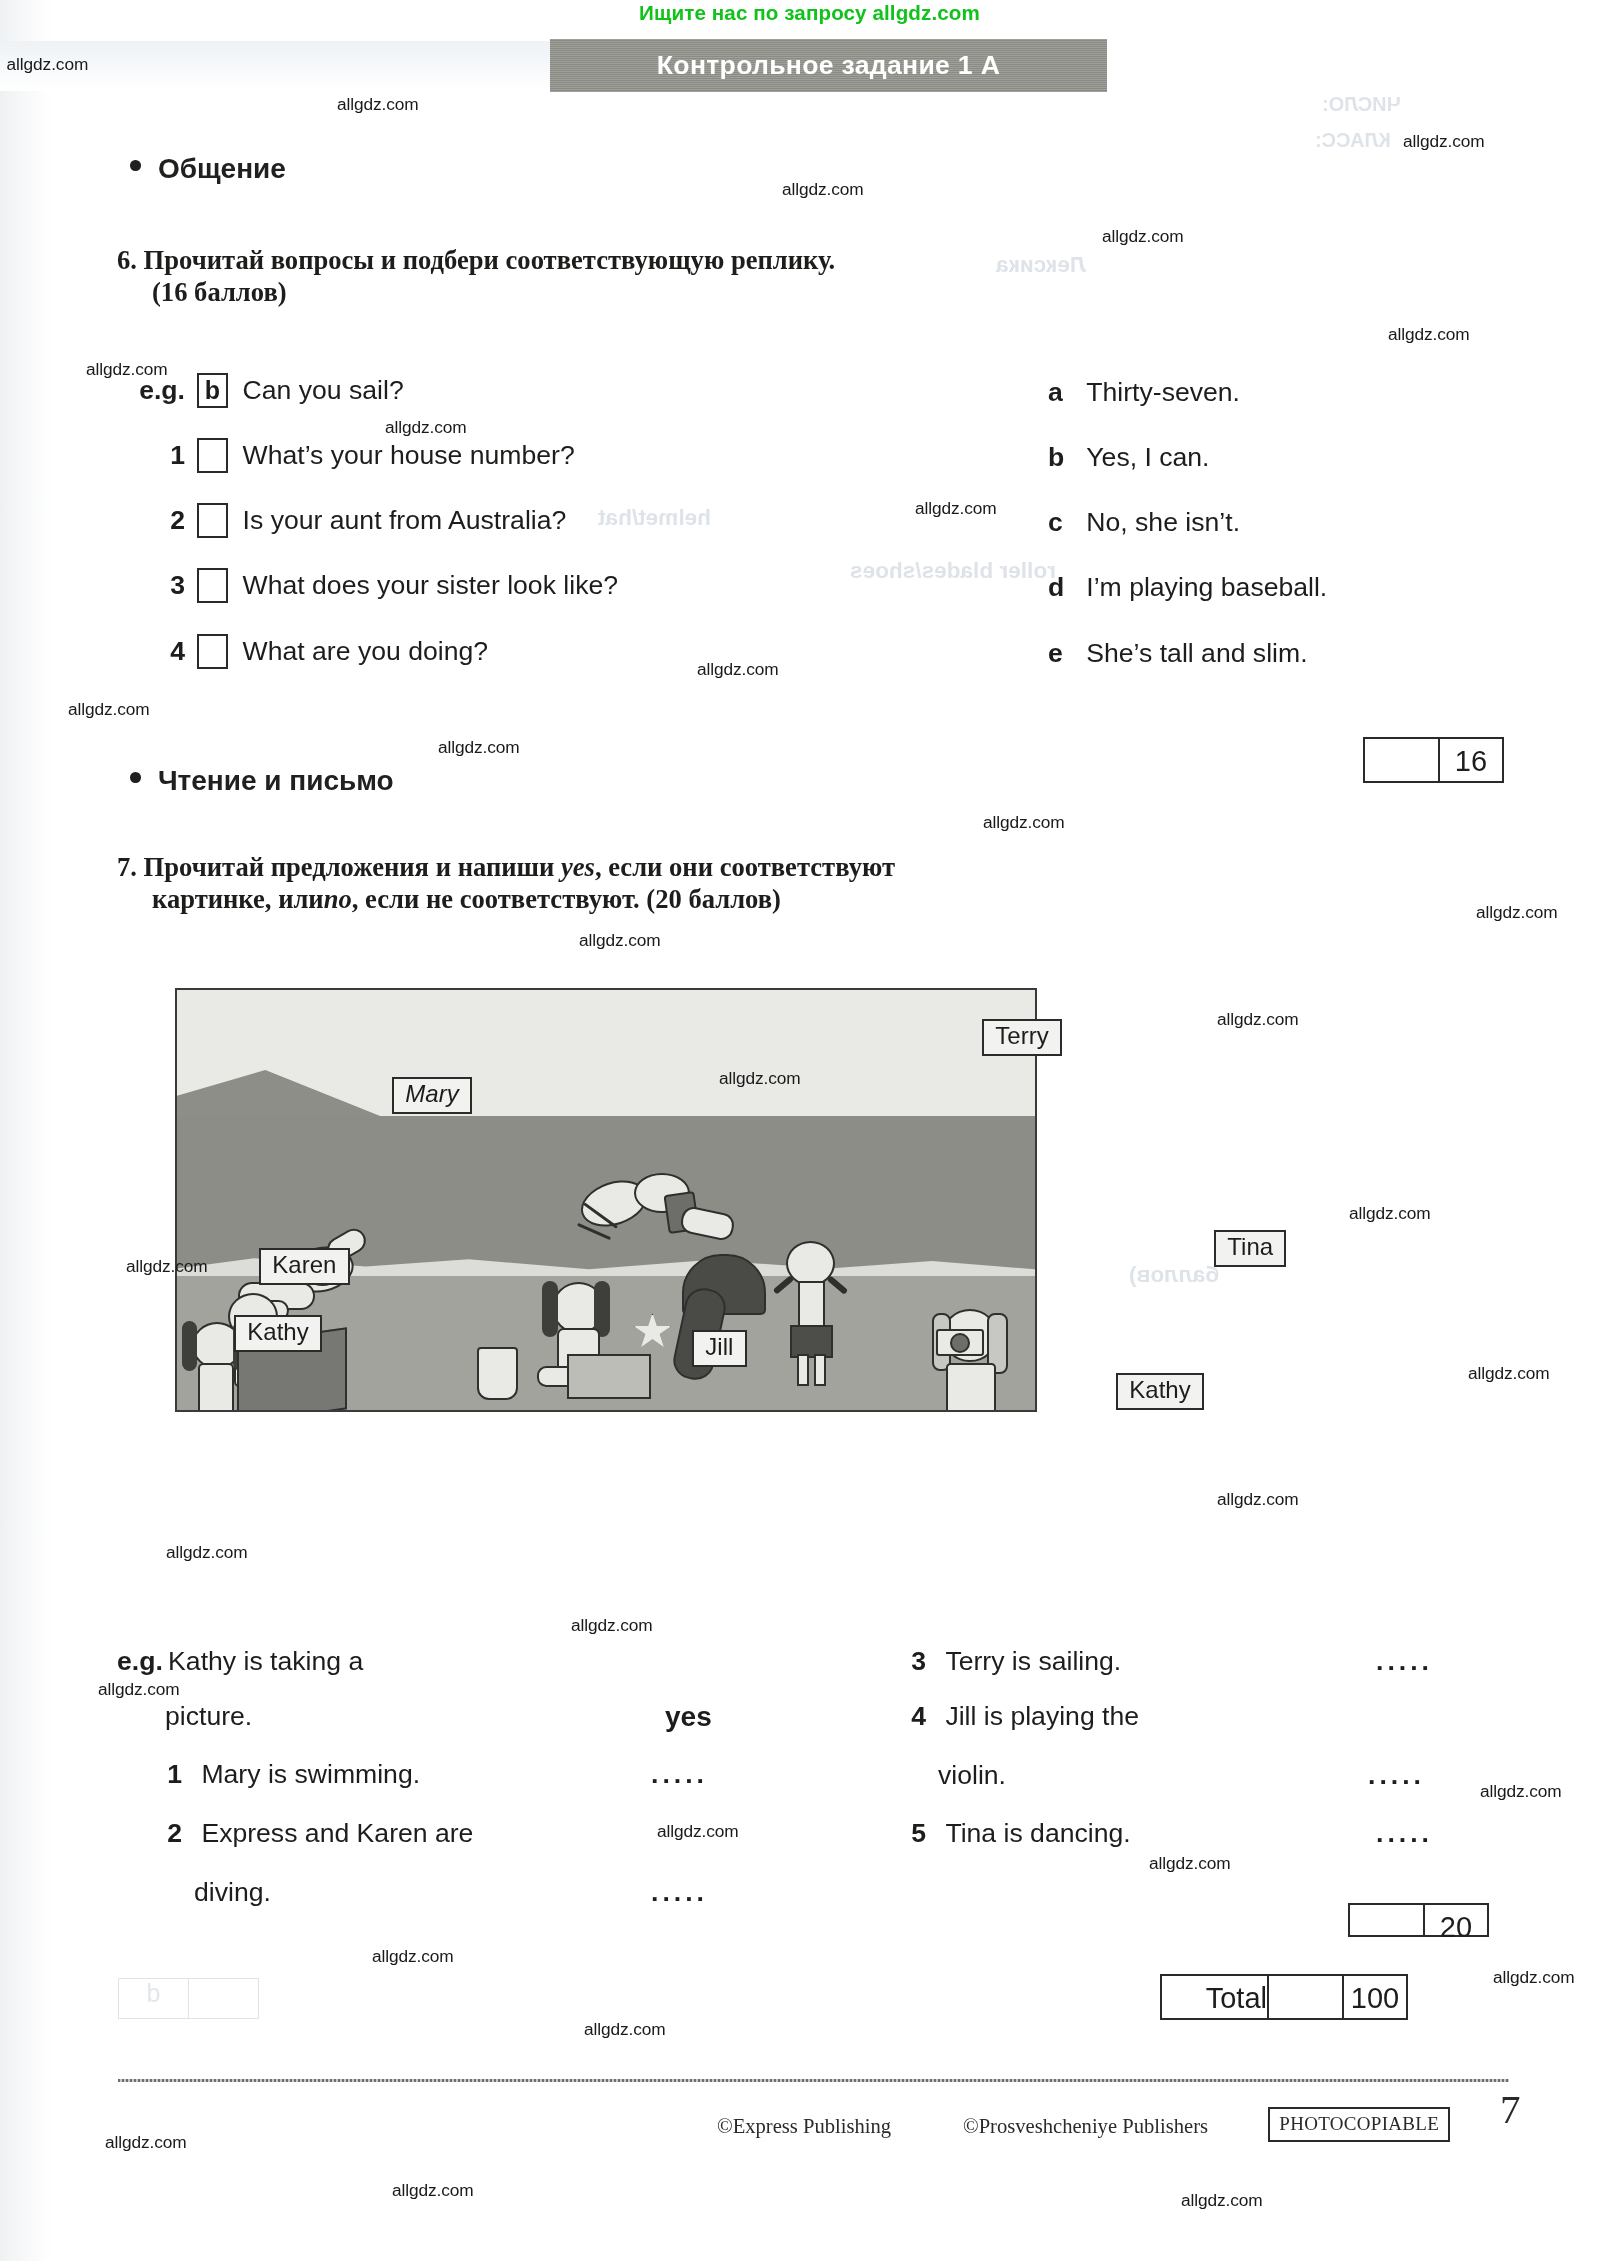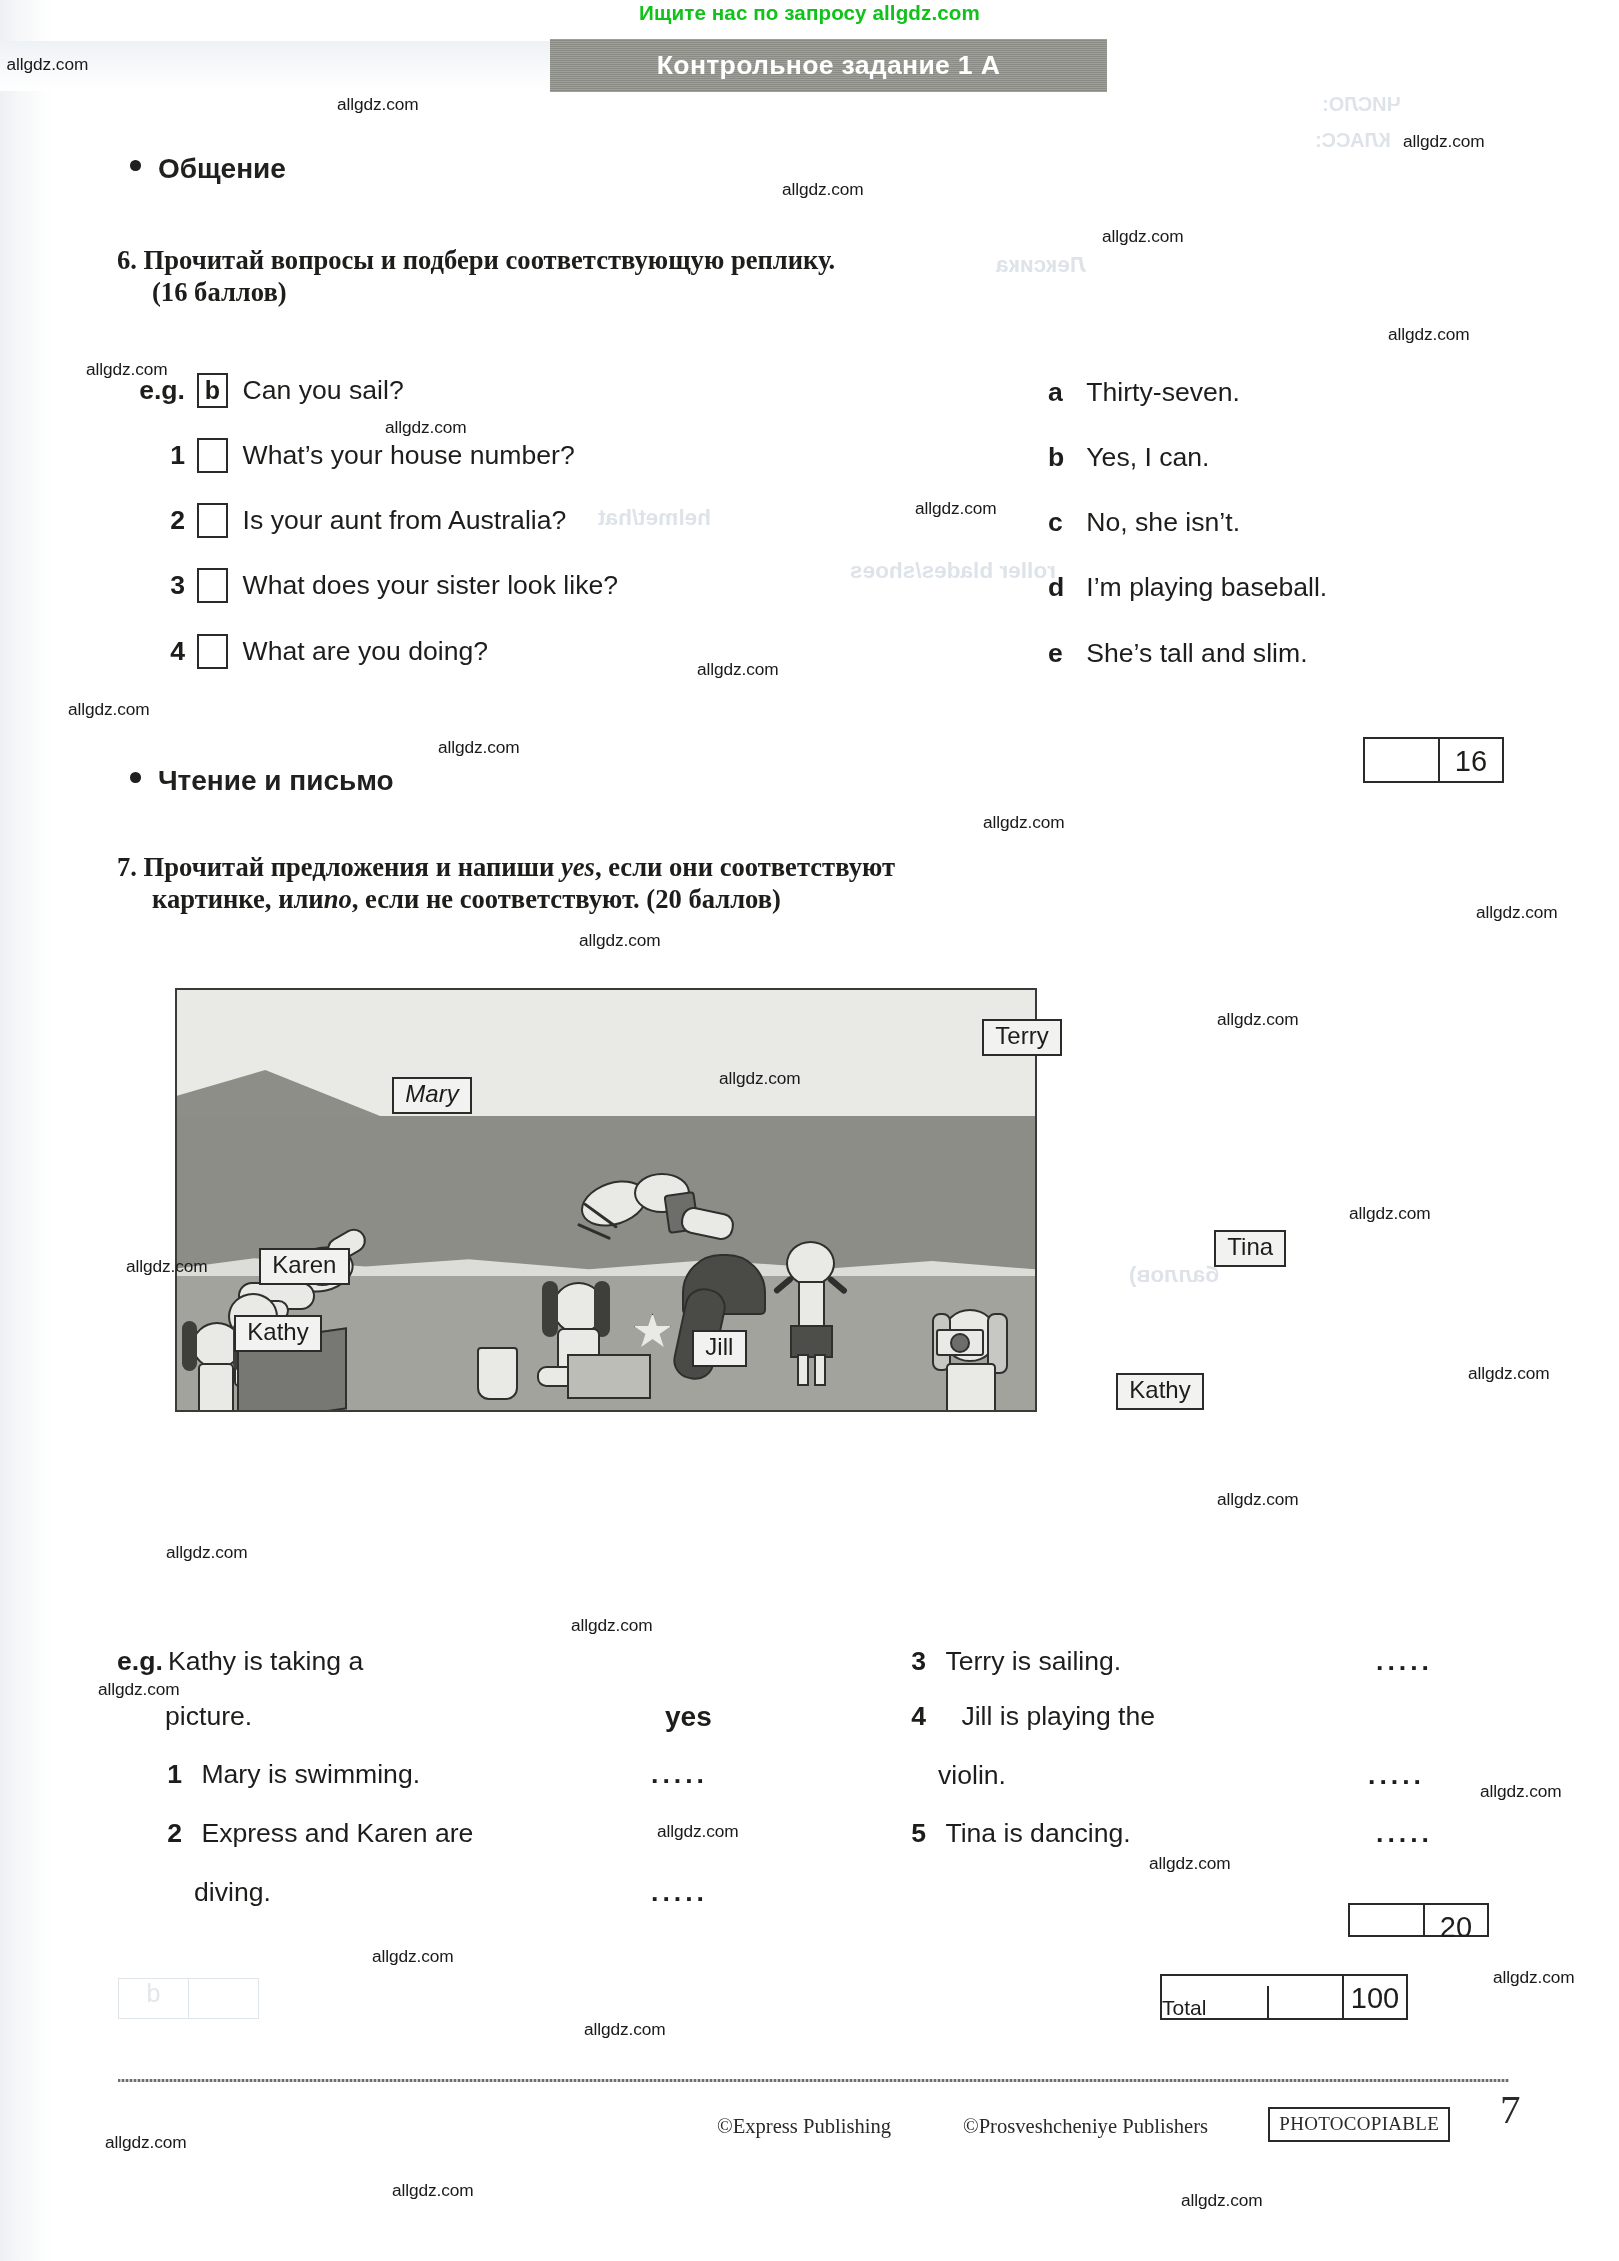--- a/index.html
+++ b/index.html
@@ -172,26 +172,25 @@
   }
   .score-box .cell-val {
     width: 62px;
     text-align: center;
     font-size: 29px;
     color: #1d1d1c;
     line-height: 44px;
   }
   .score-box.total .cell-label {
     width: 105px;
-    text-align: left;
-    font-size: 21px;
+    text-align: right;
+    font-size: 29px;
     color: #1d1d1c;
     line-height: 44px;
     border-right: 2.7px solid #2a2a28;
-    margin-top: 10px;
   }
   .faint-box {
     position: absolute;
     display: flex;
     border: 1.3px solid #dfe4e8;
     box-sizing: border-box;
   }
   .faint-box .c1 { width: 69px; border-right: 1.3px solid #dfe4e8; color:#e3e7ea; font-size:25px; text-align:center;}
   .faint-box .c2 { width: 69px; }
 
@@ -492,21 +491,21 @@
   <div class="dots" style="left:651px; top:1877px;">.....</div>
 
   <div class="s-row" style="left:890px; top:1646px;">
     <span class="s-num">3</span>
     <span style="margin-left:12px;">Terry is sailing.</span>
   </div>
   <div class="dots" style="left:1376px; top:1646px;">.....</div>
 
   <div class="s-row" style="left:890px; top:1701px;">
     <span class="s-num">4</span>
-    <span style="margin-left:28px;">Jill is playing the</span>
+    <span style="margin-left:12px;">Jill is playing the</span>
   </div>
   <div class="s-row" style="left:938px; top:1760px;">
     <span>violin.</span>
   </div>
   <div class="dots" style="left:1368px; top:1760px;">.....</div>
 
   <div class="s-row" style="left:890px; top:1818px;">
     <span class="s-num">5</span>
     <span style="margin-left:12px;">Tina is dancing.</span>
   </div>

